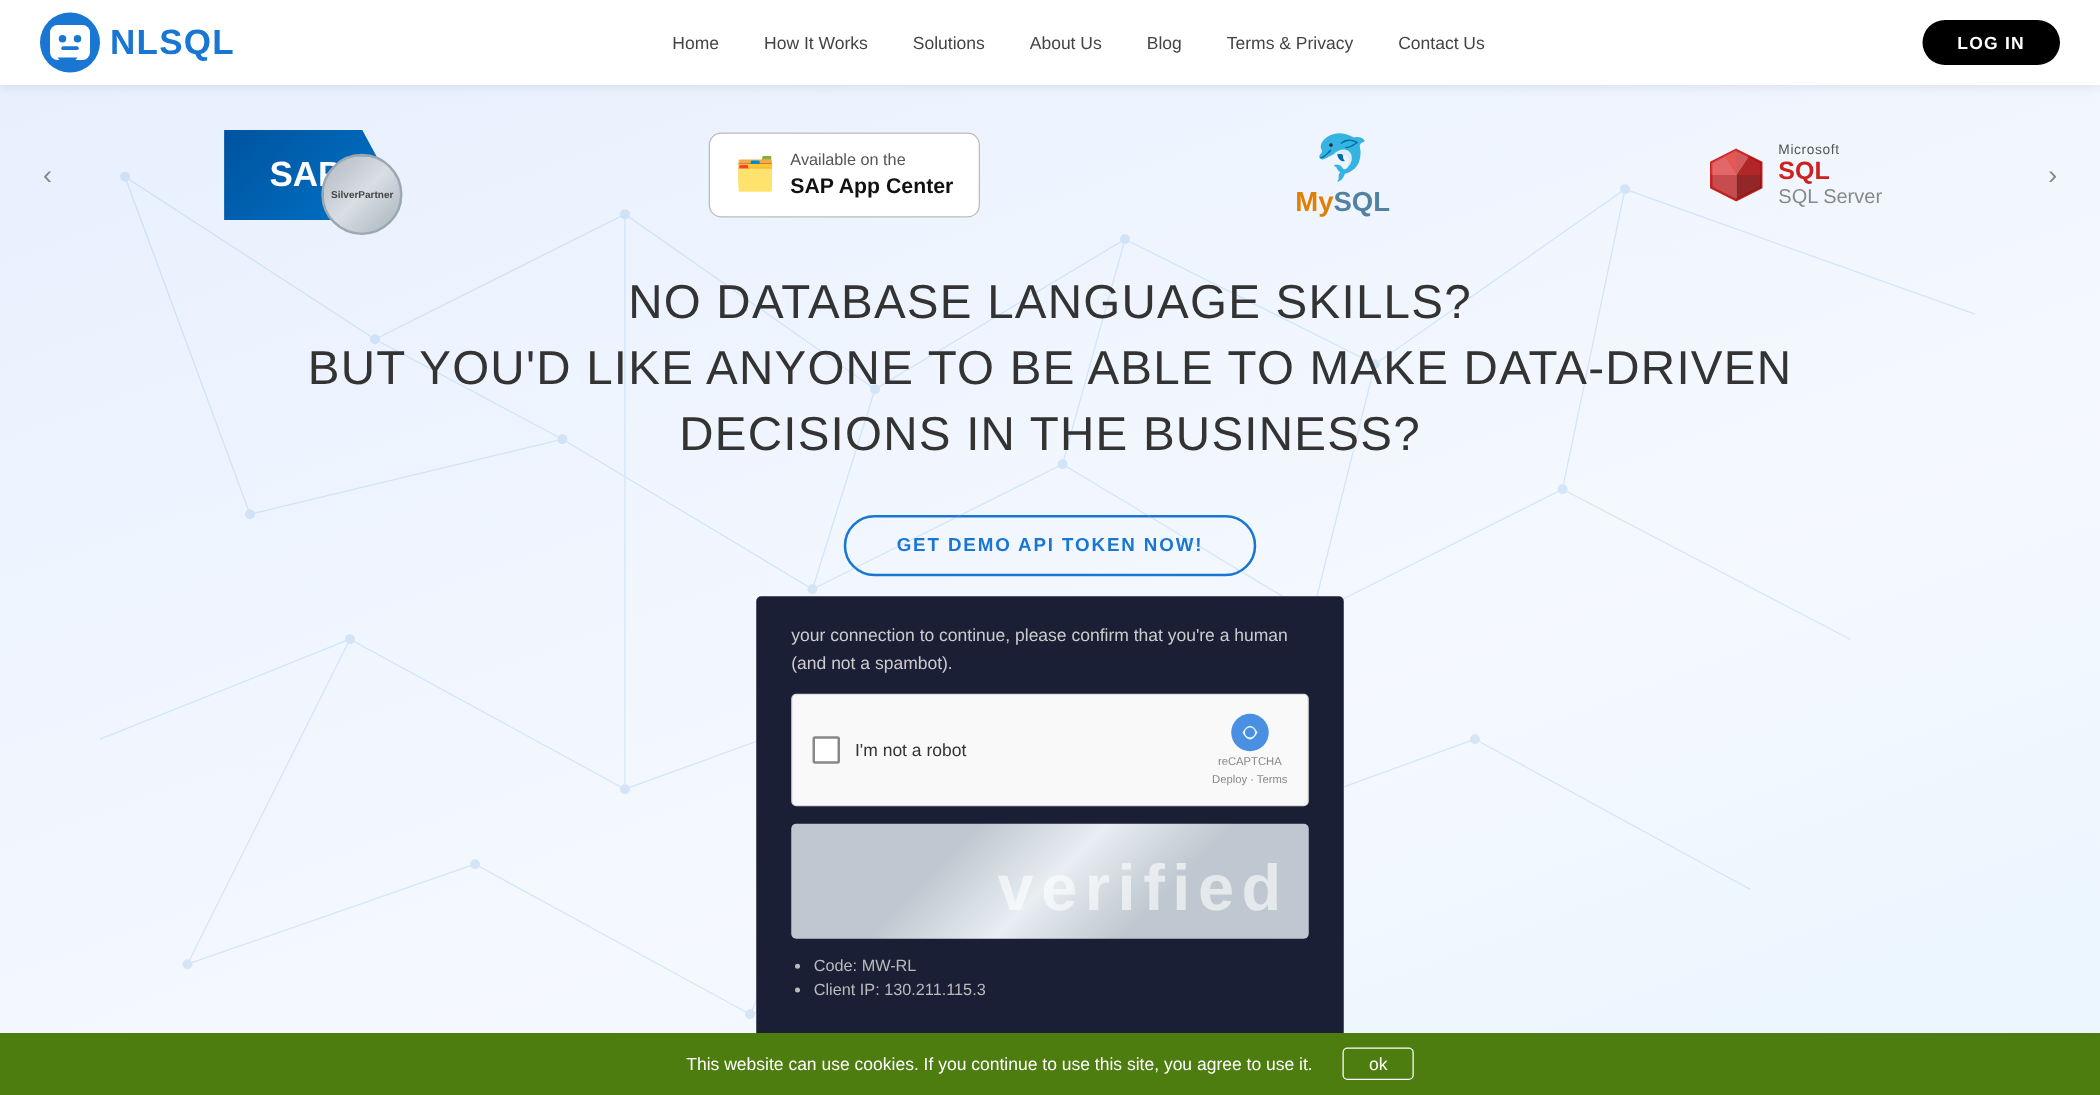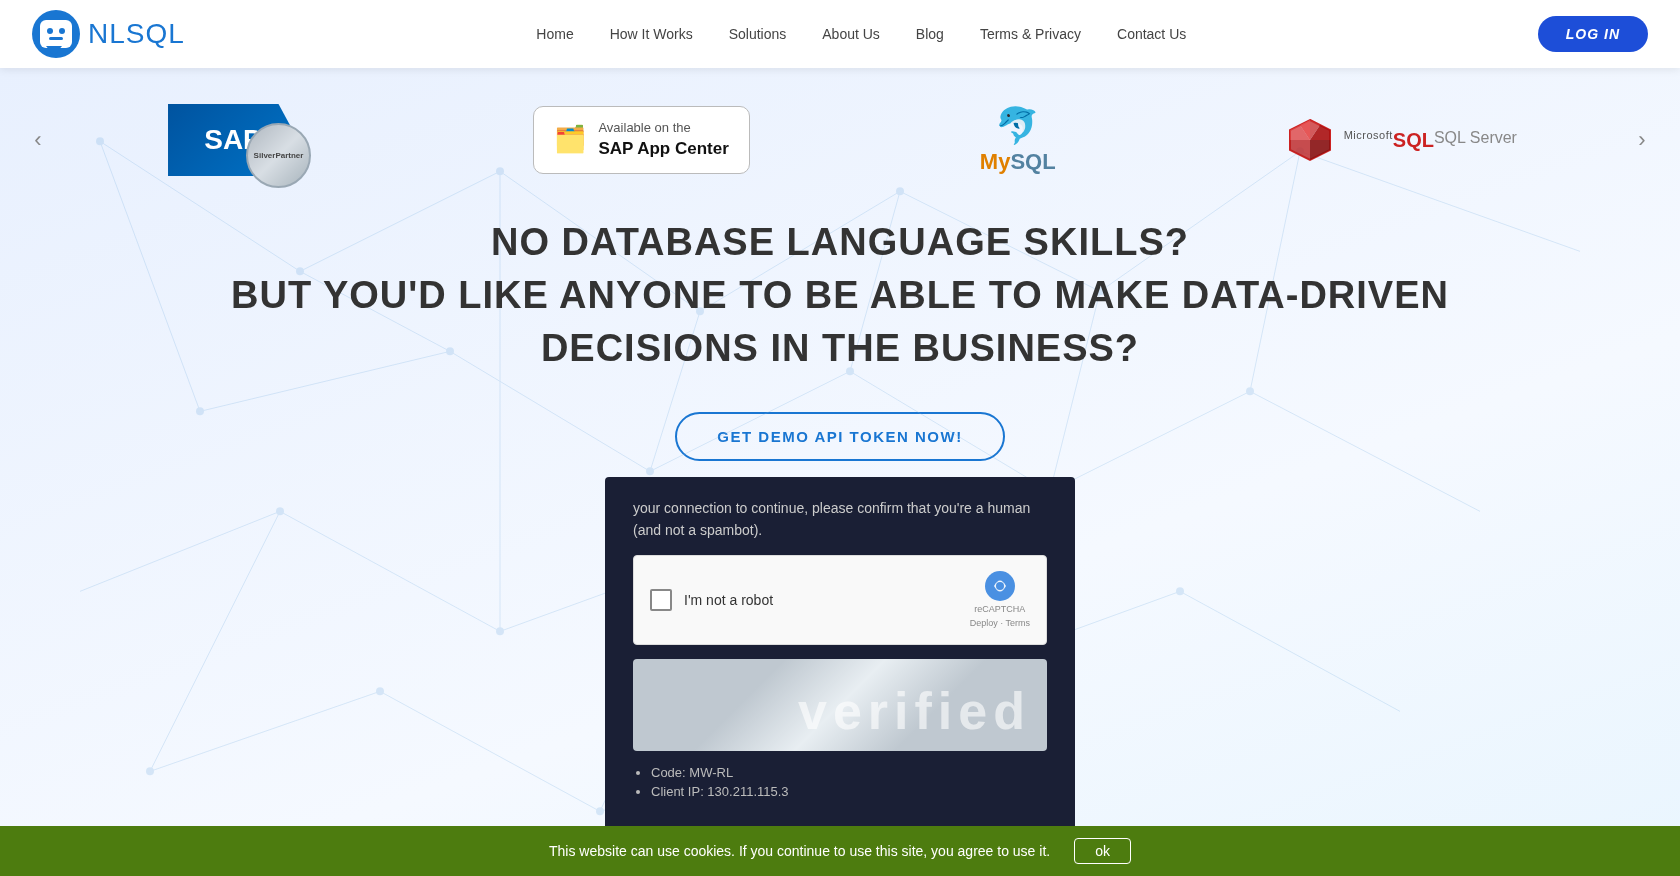--- a/index.html
+++ b/index.html
@@ -24,28 +24,27 @@
       border: 8px solid transparent;
       border-top: 10px solid #1976d2;
     }
     .robot-face {
       width: 32px; height: 28px; background: white; border-radius: 6px;
       display: flex; flex-direction: column; align-items: center; justify-content: center; gap: 3px;
     }
     .robot-eyes { display: flex; gap: 6px; }
     .robot-eye { width: 6px; height: 6px; background: #1976d2; border-radius: 50%; }
     .robot-mouth { width: 14px; height: 3px; background: #1976d2; border-radius: 2px; }
-    .nav-logo-text { font-size: 28px; font-weight: 400; color: #1976d2; letter-spacing: 1px; }
+    .nav-logo-text { font-size: 28px; font-weight: 700; color: #1976d2; letter-spacing: 1px; }
     .nav-links { display: flex; align-items: flex-end; gap: 36px; }
     .nav-links a { text-decoration: none; color: #444; font-size: 14px; font-weight: 500; }
     .nav-login {
-      background: #1d4ed8; color: white; border: none; border-radius: 30px;
+      background: #000000; color: white; border: none; border-radius: 30px;
       padding: 10px 28px; font-size: 14px; font-weight: 700; cursor: pointer;
       letter-spacing: 1px;
-      font-style: italic;
     }
 
     
     main {
       margin-top: 68px; min-height: calc(876px - 68px);
       background: linear-gradient(160deg, #e8f0fe 0%, #f5f9ff 60%, #e8f5fe 100%);
       position: relative; overflow: hidden;
     }
 
     
@@ -101,29 +100,29 @@
     
     .mysql-logo { display: flex; flex-direction: column; align-items: center; gap: 2px; }
     .mysql-dolphin { font-size: 36px; color: #5382a1; }
     .mysql-text { font-size: 22px; font-weight: 700; }
     .mysql-text span { color: #e08000; }
 
     
     .mssql-logo { display: flex; align-items: center; gap: 10px; }
     .mssql-icon { width: 48px; height: 48px; position: relative; }
     .mssql-icon svg { width: 48px; height: 48px; }
-    .mssql-text { display: flex; flex-direction: row; }
+    .mssql-text { display: flex; flex-direction: column; }
     .mssql-microsoft { font-size: 11px; color: #555; font-weight: 400; letter-spacing: 0.5px; }
 
     
     .hero-text {
       text-align: center; padding: 20px 40px 16px; position: relative;
     }
     .hero-text h1 {
-      font-size: 38px; font-weight: 700; color: #333; line-height: 1.4;
+      font-size: 38px; font-weight: 400; color: #333; line-height: 1.4;
       text-transform: uppercase; letter-spacing: 1px;
     }
     .hero-text h1 span { display: block; }
 
     
     .cta-area { display: flex; justify-content: center; padding: 20px 0 16px; }
     .cta-btn {
       border: 2px solid #1976d2; border-radius: 30px; background: transparent;
       color: #1976d2; font-size: 15px; font-weight: 700; letter-spacing: 1.5px;
       padding: 14px 40px; cursor: pointer;

